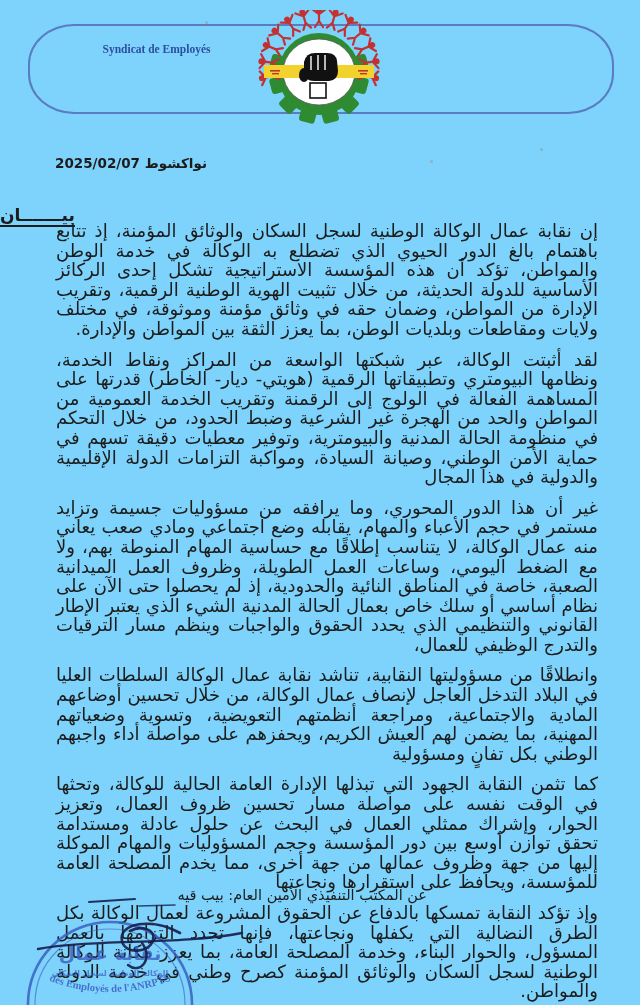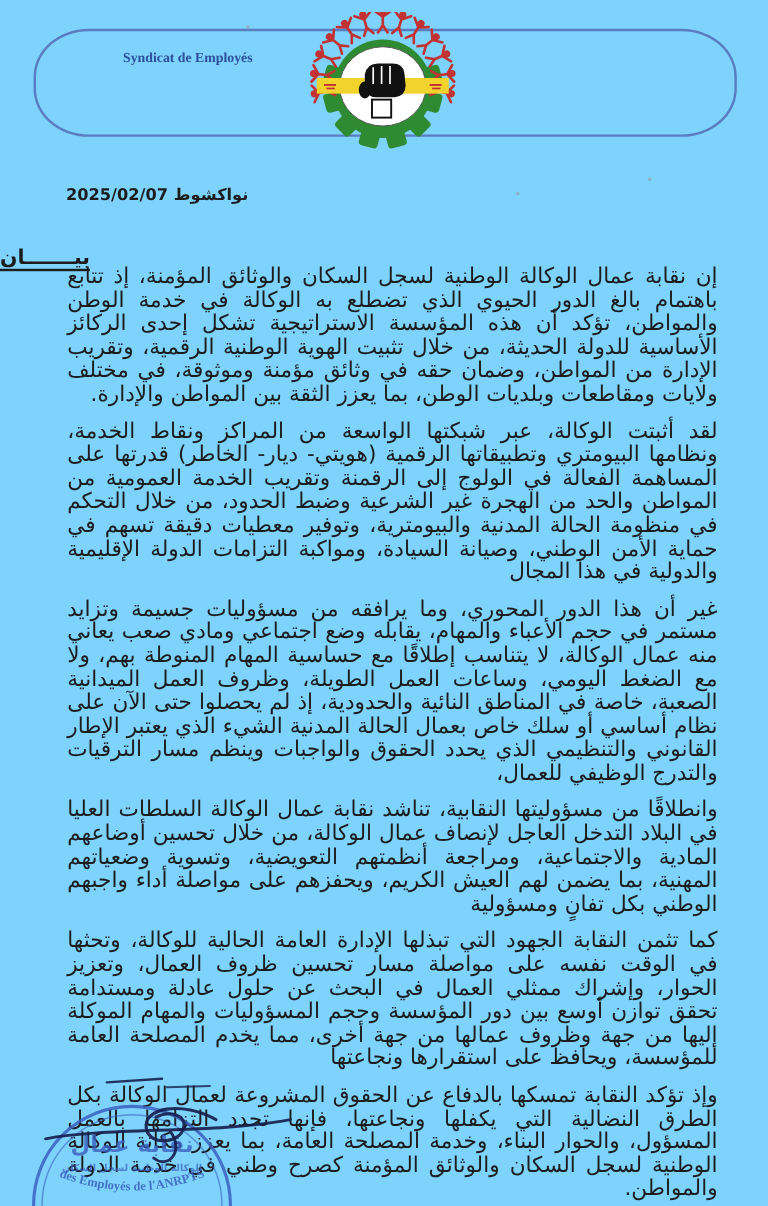--- a/index.html
+++ b/index.html
@@ -192,20 +192,21 @@
 
   <div class="body-text">
     <p>إن نقابة عمال الوكالة الوطنية لسجل السكان والوثائق المؤمنة، إذ تتابع باهتمام بالغ الدور الحيوي الذي تضطلع به الوكالة في خدمة الوطن والمواطن، تؤكد أن هذه المؤسسة الاستراتيجية تشكل إحدى الركائز الأساسية للدولة الحديثة، من خلال تثبيت الهوية الوطنية الرقمية، وتقريب الإدارة من المواطن، وضمان حقه في وثائق مؤمنة وموثوقة، في مختلف ولايات ومقاطعات وبلديات الوطن، بما يعزز الثقة بين المواطن والإدارة.</p>
     <p>لقد أثبتت الوكالة، عبر شبكتها الواسعة من المراكز ونقاط الخدمة، ونظامها البيومتري وتطبيقاتها الرقمية (هويتي- ديار- الخاطر) قدرتها على المساهمة الفعالة في الولوج إلى الرقمنة وتقريب الخدمة العمومية من المواطن والحد من الهجرة غير الشرعية وضبط الحدود، من خلال التحكم في منظومة الحالة المدنية والبيومترية، وتوفير معطيات دقيقة تسهم في حماية الأمن الوطني، وصيانة السيادة، ومواكبة التزامات الدولة الإقليمية والدولية في هذا المجال</p>
     <p>غير أن هذا الدور المحوري، وما يرافقه من مسؤوليات جسيمة وتزايد مستمر في حجم الأعباء والمهام، يقابله وضع اجتماعي ومادي صعب يعاني منه عمال الوكالة، لا يتناسب إطلاقًا مع حساسية المهام المنوطة بهم، ولا مع الضغط اليومي، وساعات العمل الطويلة، وظروف العمل الميدانية الصعبة، خاصة في المناطق النائية والحدودية، إذ لم يحصلوا حتى الآن على نظام أساسي أو سلك خاص بعمال الحالة المدنية الشيء الذي يعتبر الإطار القانوني والتنظيمي الذي يحدد الحقوق والواجبات وينظم مسار الترقيات والتدرج الوظيفي للعمال،</p>
     <p>وانطلاقًا من مسؤوليتها النقابية، تناشد نقابة عمال الوكالة السلطات العليا في البلاد التدخل العاجل لإنصاف عمال الوكالة، من خلال تحسين أوضاعهم المادية والاجتماعية، ومراجعة أنظمتهم التعويضية، وتسوية وضعياتهم المهنية، بما يضمن لهم العيش الكريم، ويحفزهم على مواصلة أداء واجبهم الوطني بكل تفانٍ ومسؤولية</p>
     <p>كما تثمن النقابة الجهود التي تبذلها الإدارة العامة الحالية للوكالة، وتحثها في الوقت نفسه على مواصلة مسار تحسين ظروف العمال، وتعزيز الحوار، وإشراك ممثلي العمال في البحث عن حلول عادلة ومستدامة تحقق توازن أوسع بين دور المؤسسة وحجم المسؤوليات والمهام الموكلة إليها من جهة وظروف عمالها من جهة أخرى، مما يخدم المصلحة العامة للمؤسسة، ويحافظ على استقرارها ونجاعتها</p>
     <p>وإذ تؤكد النقابة تمسكها بالدفاع عن الحقوق المشروعة لعمال الوكالة بكل الطرق النضالية التي يكفلها ونجاعتها، فإنها تجدد التزامها بالعمل المسؤول، والحوار البناء، وخدمة المصلحة العامة، بما يعزز مكانة الوكالة الوطنية لسجل السكان والوثائق المؤمنة كصرح وطني في خدمة الدولة والمواطن.</p>
   </div>
 
+  <div class="sig-line">عن المكتب التنفيذي الأمين العام: بيب قيه</div>
 
   <svg class="pen-marks" viewBox="0 0 140 20">
     <path d="M34,9 L80,6" stroke="#17204d" stroke-width="2" stroke-linecap="round" opacity="0.9" fill="none"></path>
     <path d="M84,13 L120,12" stroke="#17204d" stroke-width="1.6" stroke-linecap="round" opacity="0.8" fill="none"></path>
   </svg>
 
   <svg class="stamp" viewBox="0 0 196 93">
     <circle cx="98" cy="92" r="82" fill="none" stroke="#3a5fc0" stroke-width="2.6" opacity="0.85"></circle>
     <circle cx="98" cy="92" r="75" fill="none" stroke="#3a5fc0" stroke-width="1.2" opacity="0.6"></circle>
     <text x="98" y="48" text-anchor="middle" font-size="19" font-weight="bold" fill="#3a5fc0" opacity="0.8" font-family="DejaVu Sans, sans-serif">نقابة عمال</text>

